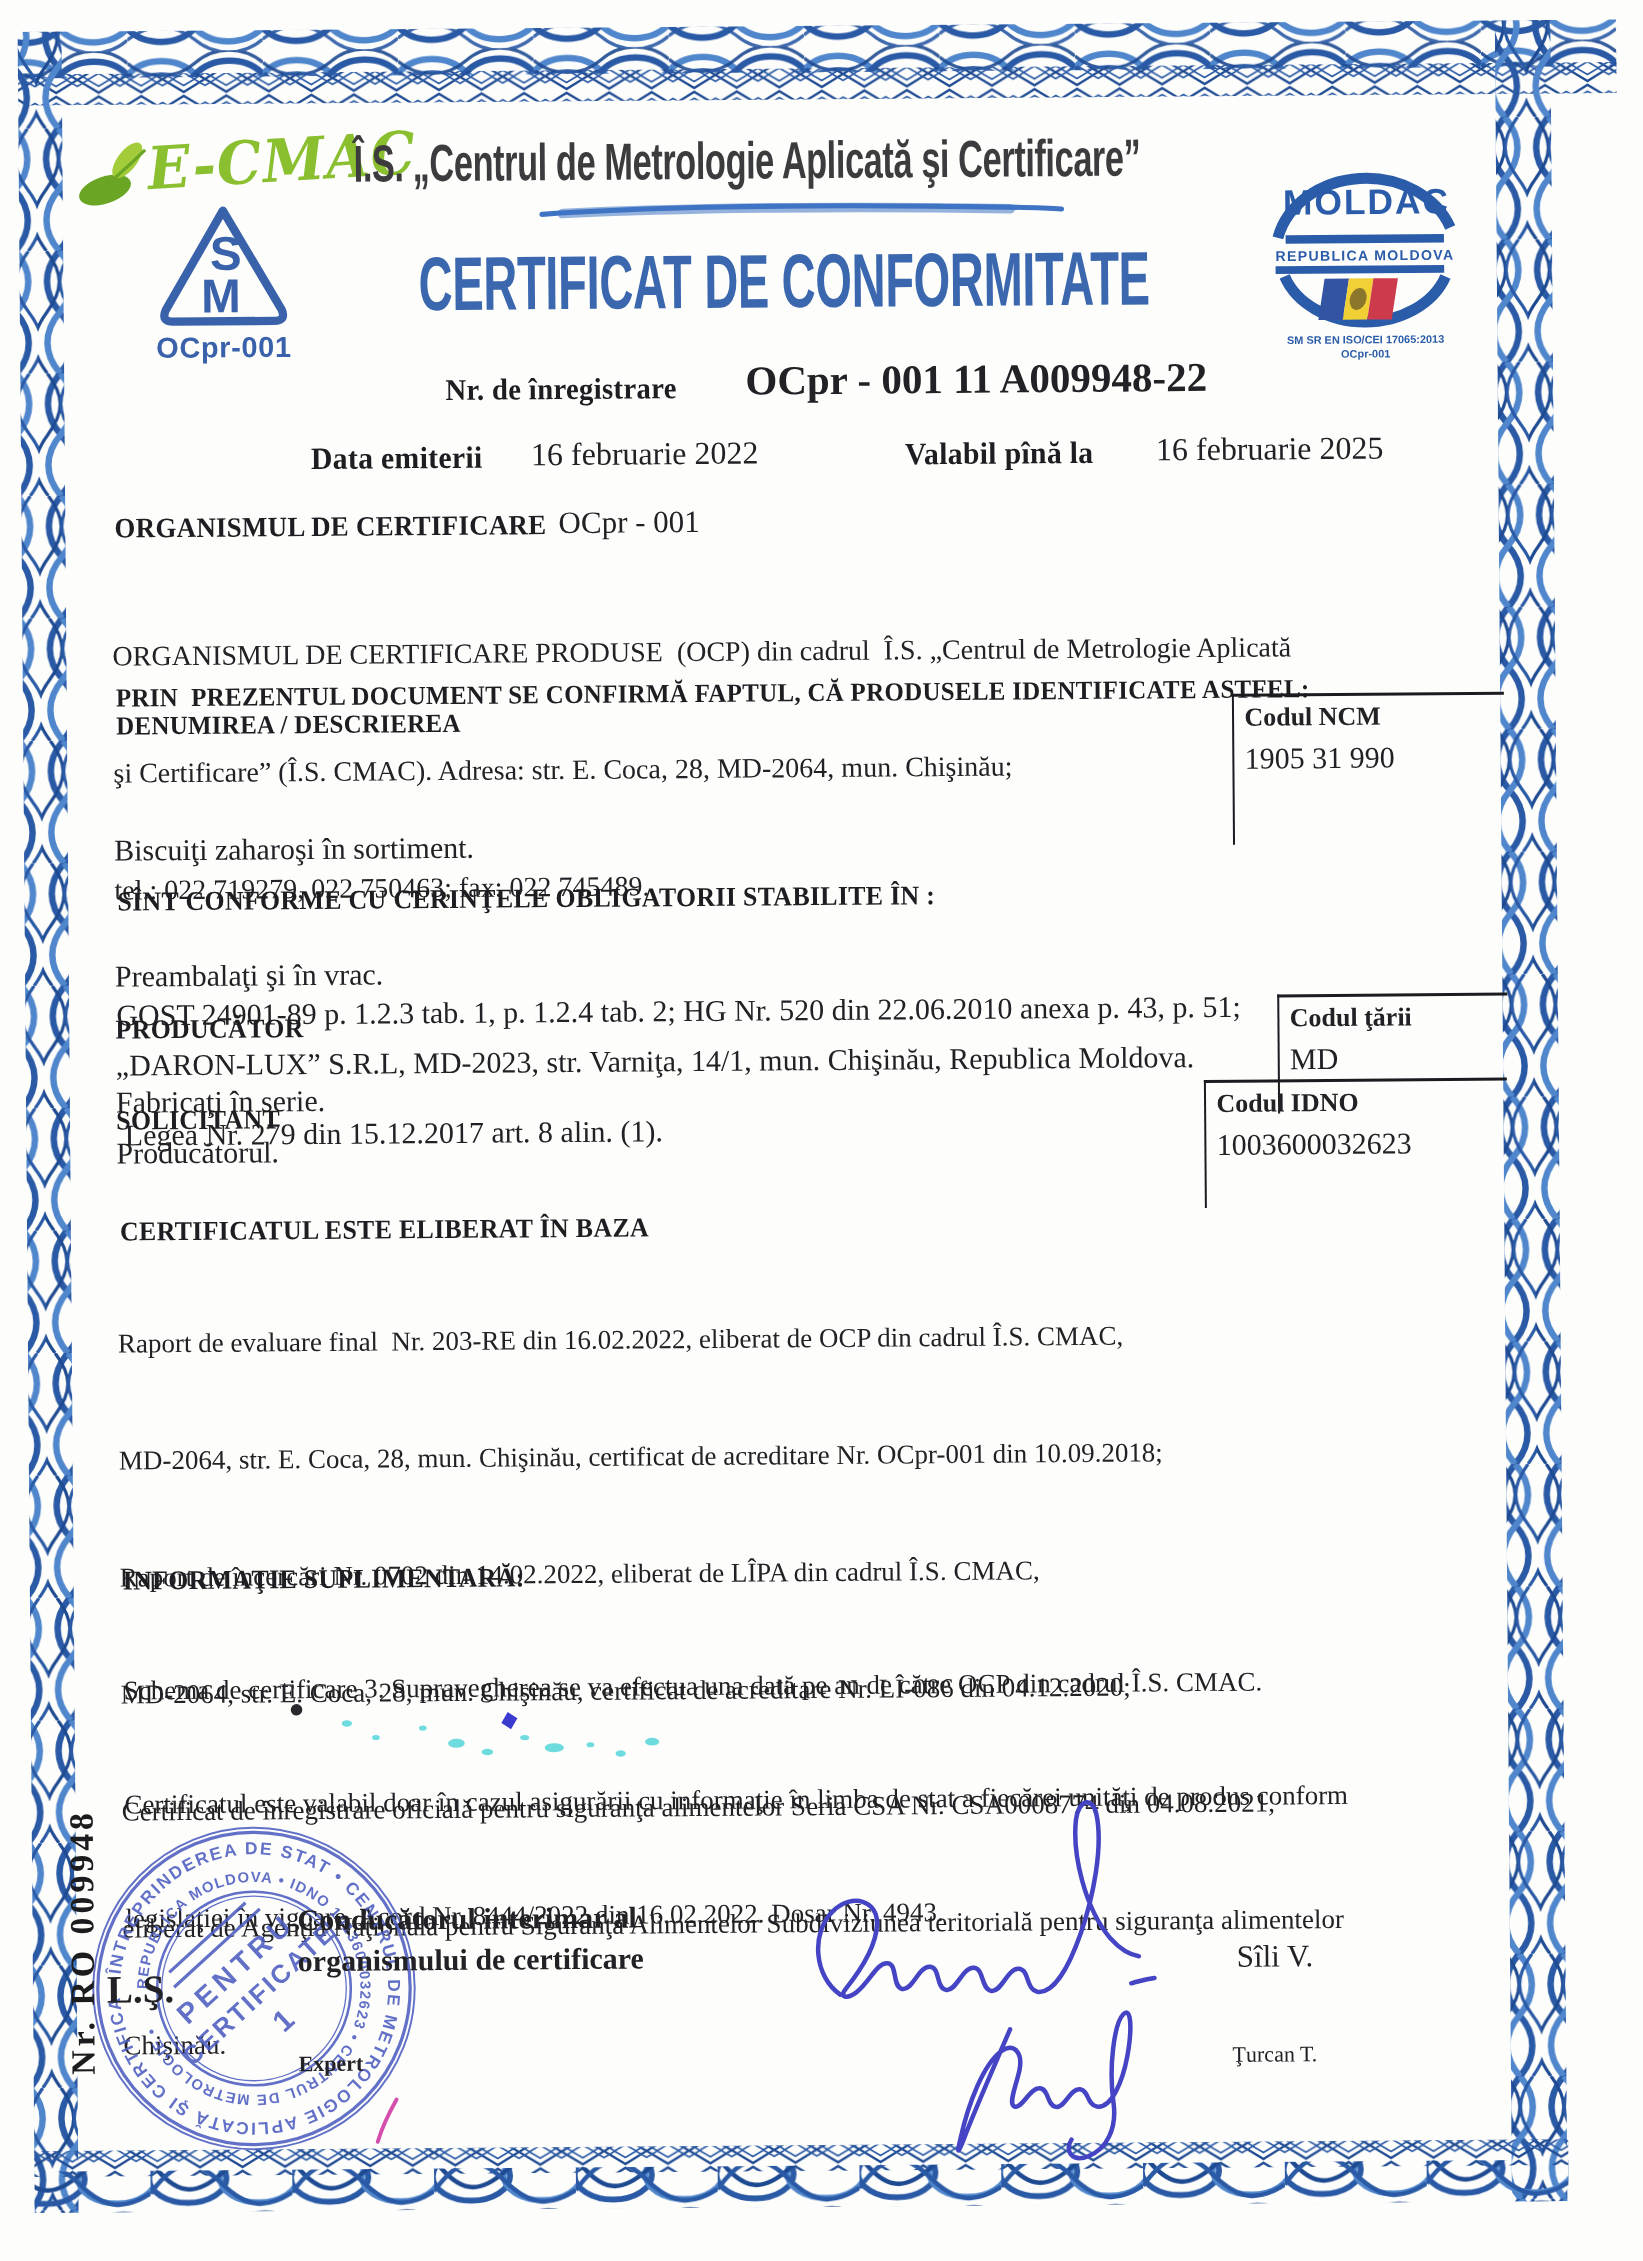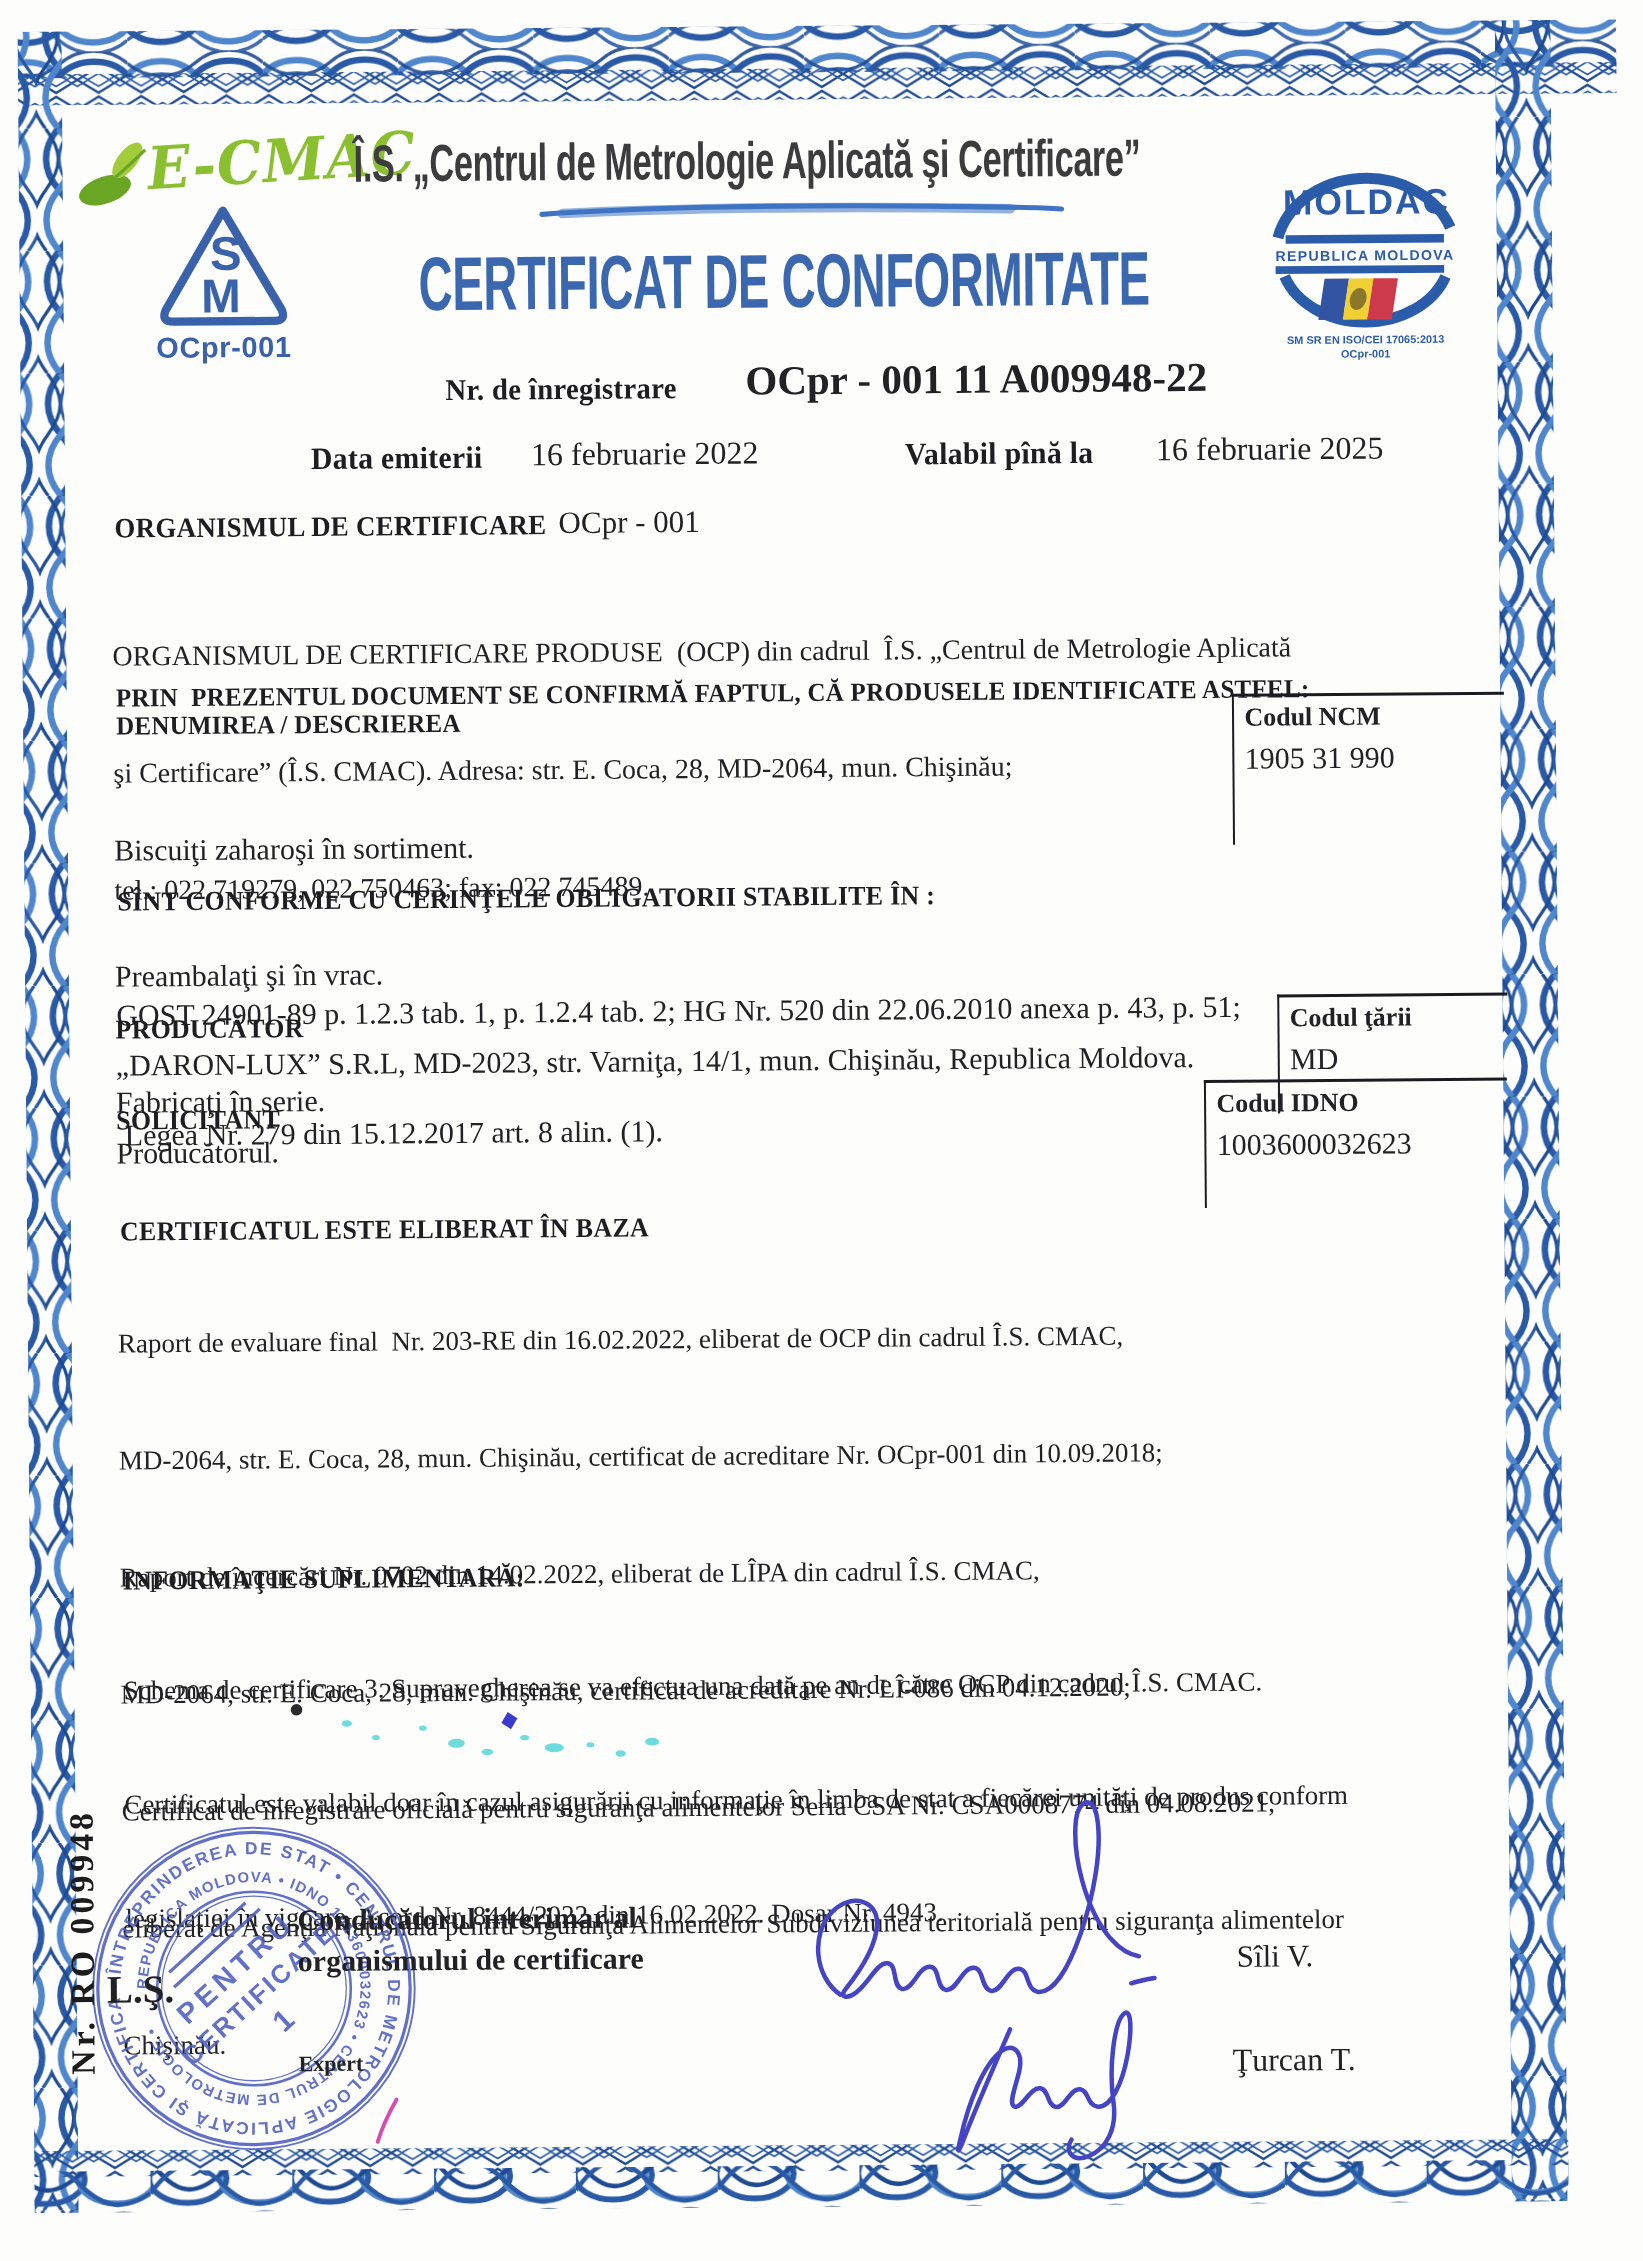--- a/index.html
+++ b/index.html
@@ -220,21 +220,21 @@
 
   <div class="abs vertnum" style="left:57px;top:2069px;">Nr. RO 009948</div>
 
   <div class="abs ser b" style="left:100px;top:1961px;font-size:39px;">L.Ş.</div>
 
   <div class="abs ser b" style="left:291px;top:1899px;font-size:30px;white-space:pre;">Conducătorul interimar al</div>
   <div class="abs ser b" style="left:291px;top:1940px;font-size:30px;white-space:pre;">organismului de certificare</div>
   <div class="abs ser b" style="left:291px;top:2047px;font-size:22px;">Expert</div>
 
   <div class="abs ser" style="left:1230px;top:1942px;font-size:31px;">Sîli V.</div>
-  <div class="abs ser" style="left:1225px;top:2045px;font-size:32px;">Ţurcan T.</div>
+  <div class="abs ser" style="left:1225px;top:2045px;font-size:22px;">Ţurcan T.</div>
 
   <svg class="abs" style="left:793px;top:1786px;" width="387" height="219" viewBox="1230 2770 600 340">
     <path d="M1292 3094 C1252 3066 1246 2998 1282 2964 C1312 2936 1352 2948 1350 2986
              C1348 3022 1318 3064 1300 3086 C1290 3098 1302 3102 1318 3090
              C1338 3074 1350 3044 1366 3046 C1382 3048 1372 3082 1388 3086
              C1404 3090 1414 3050 1432 3052 C1448 3054 1440 3084 1456 3088
              C1472 3092 1482 3052 1500 3054 C1516 3056 1510 3086 1526 3090
              C1542 3094 1552 3054 1570 3056 C1586 3058 1580 3088 1598 3092
              C1624 3096 1648 3052 1666 3002 C1686 2946 1702 2868 1692 2818
              C1686 2788 1664 2794 1660 2826 C1654 2878 1672 2962 1712 3010

